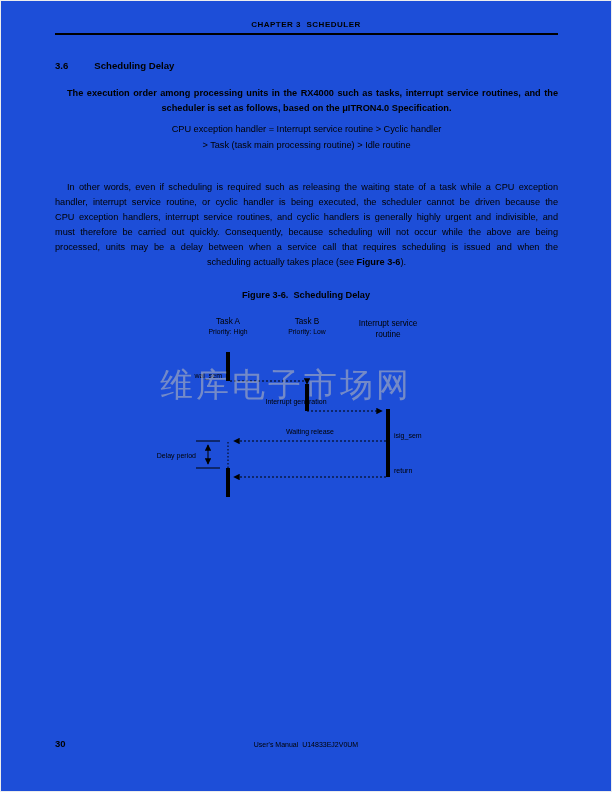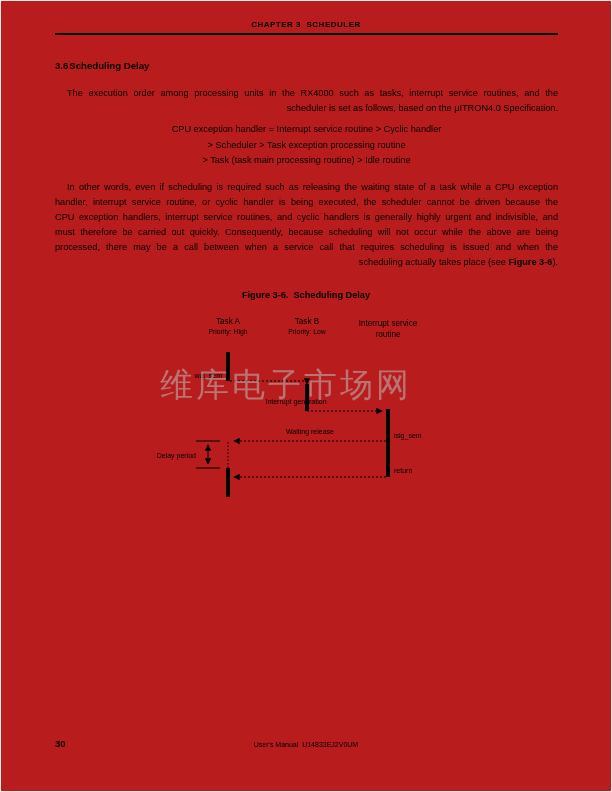--- a/index.html
+++ b/index.html
@@ -1,32 +1,32 @@
 <!DOCTYPE html>
 <html><head>
 <meta charset="utf-8">
 <style>
   html,body{margin:0;padding:0;}
   body{width:612px;height:792px;background:#fff;color:#000;
        font-family:"Liberation Sans","DejaVu Sans",sans-serif;}
-  .page{position:relative;width:612px;height:792px;background:#b91c1c;overflow:hidden;
+  .page{position:relative;width:612px;height:792px;background:#1d4ed8;overflow:hidden;
         box-shadow:inset 0 0 0 1px #ededed;}
 
   .hdr{position:absolute;top:20px;left:0;width:612px;text-align:center;
        font-size:8px;font-weight:bold;letter-spacing:.5px;white-space:pre;}
   .hdr-rule{position:absolute;top:33px;left:55px;width:503px;height:2px;background:#000;}
 
   .sec-title{position:absolute;top:60px;left:55px;font-size:9.6px;font-weight:bold;}
-  .sec-title .num{margin-right:1px;}
+  .sec-title .num{margin-right:26px;}
 
   .para{position:absolute;left:55px;width:503px;font-size:9.2px;line-height:15px;}
-  .p1{top:86px;}
+  .p1{top:86px;font-weight:bold;}
   .p2{top:180px;}
   .jline{text-align:justify;text-align-last:justify;}
-  .lline{text-align:right;}
+  .lline{text-align:center;}
   .indent{text-indent:12px;}
 
   .order{position:absolute;top:122px;left:55px;width:503px;text-align:center;
          font-size:9.2px;line-height:15.5px;}
 
   .fig-caption{position:absolute;top:290px;left:0;width:612px;text-align:center;
                font-size:9.2px;font-weight:bold;white-space:pre;}
 
   .diagram{position:absolute;top:313px;left:140px;width:340px;height:195px;}
   .dg{position:absolute;line-height:1.15;}
@@ -57,30 +57,29 @@
     <span class="num">3.6</span><span>Scheduling Delay</span>
   </div>
 
   <div class="para p1">
     <div class="jline indent">The execution order among processing units in the RX4000 such as tasks, interrupt service routines, and the</div>
     <div class="lline">scheduler is set as follows, based on the μITRON4.0 Specification.</div>
   </div>
 
   <div class="order">
     <div>CPU exception handler = Interrupt service routine &gt; Cyclic handler</div>
-    <div>&gt; Scheduler &gt; Task exception processing routine</div>
     <div>&gt; Task (task main processing routine) &gt; Idle routine</div>
   </div>
 
   <div class="para p2">
     <div class="jline indent">In other words, even if scheduling is required such as releasing the waiting state of a task while a CPU exception</div>
     <div class="jline">handler, interrupt service routine, or cyclic handler is being executed, the scheduler cannot be driven because the</div>
     <div class="jline">CPU exception handlers, interrupt service routines, and cyclic handlers is generally highly urgent and indivisible, and</div>
     <div class="jline">must therefore be carried out quickly.  Consequently, because scheduling will not occur while the above are being</div>
-    <div class="jline">processed, there may be a call between when a service call that requires scheduling is issued and when the</div>
+    <div class="jline">processed, units may be a delay between when a service call that requires scheduling is issued and when the</div>
     <div class="lline"><span>scheduling actually takes place (see </span><b>Figure 3-6</b><span>).</span></div>
   </div>
 
   <div class="fig-caption">Figure 3-6.  Scheduling Delay</div>
 
   <div class="diagram">
 
     <svg class="dgsvg" width="340" height="195" viewBox="0 0 340 195">
       <defs>
         <marker id="ah" viewBox="0 0 8 8" refX="7" refY="4" markerWidth="6.5" markerHeight="6.5" orient="auto-start-reverse">

